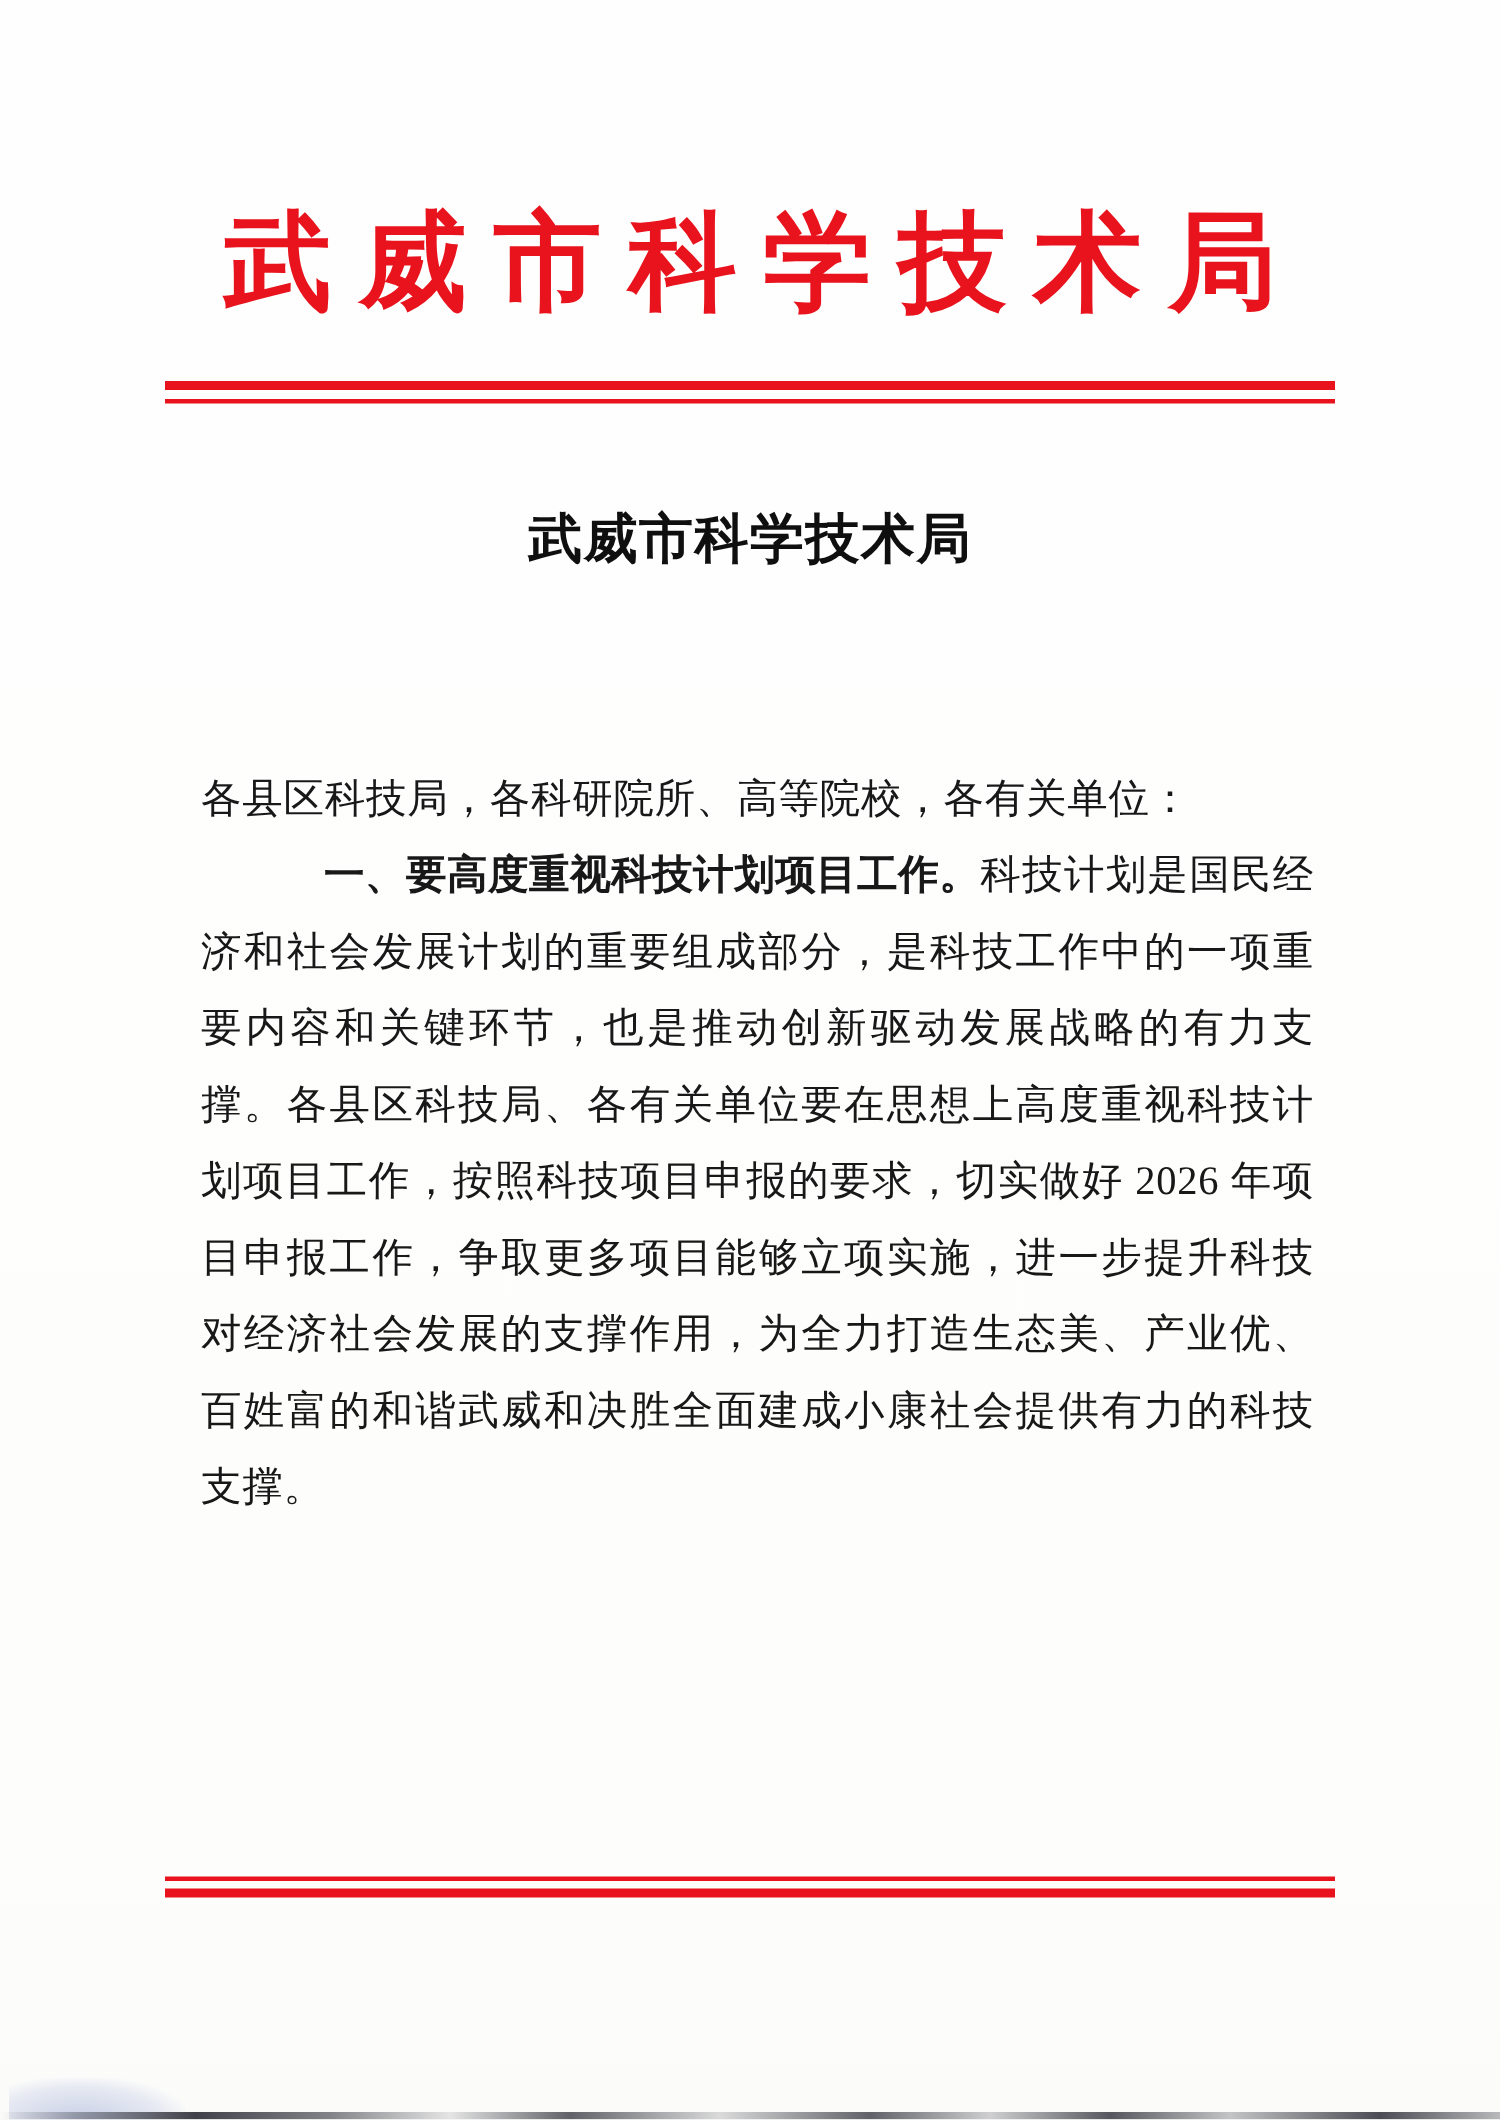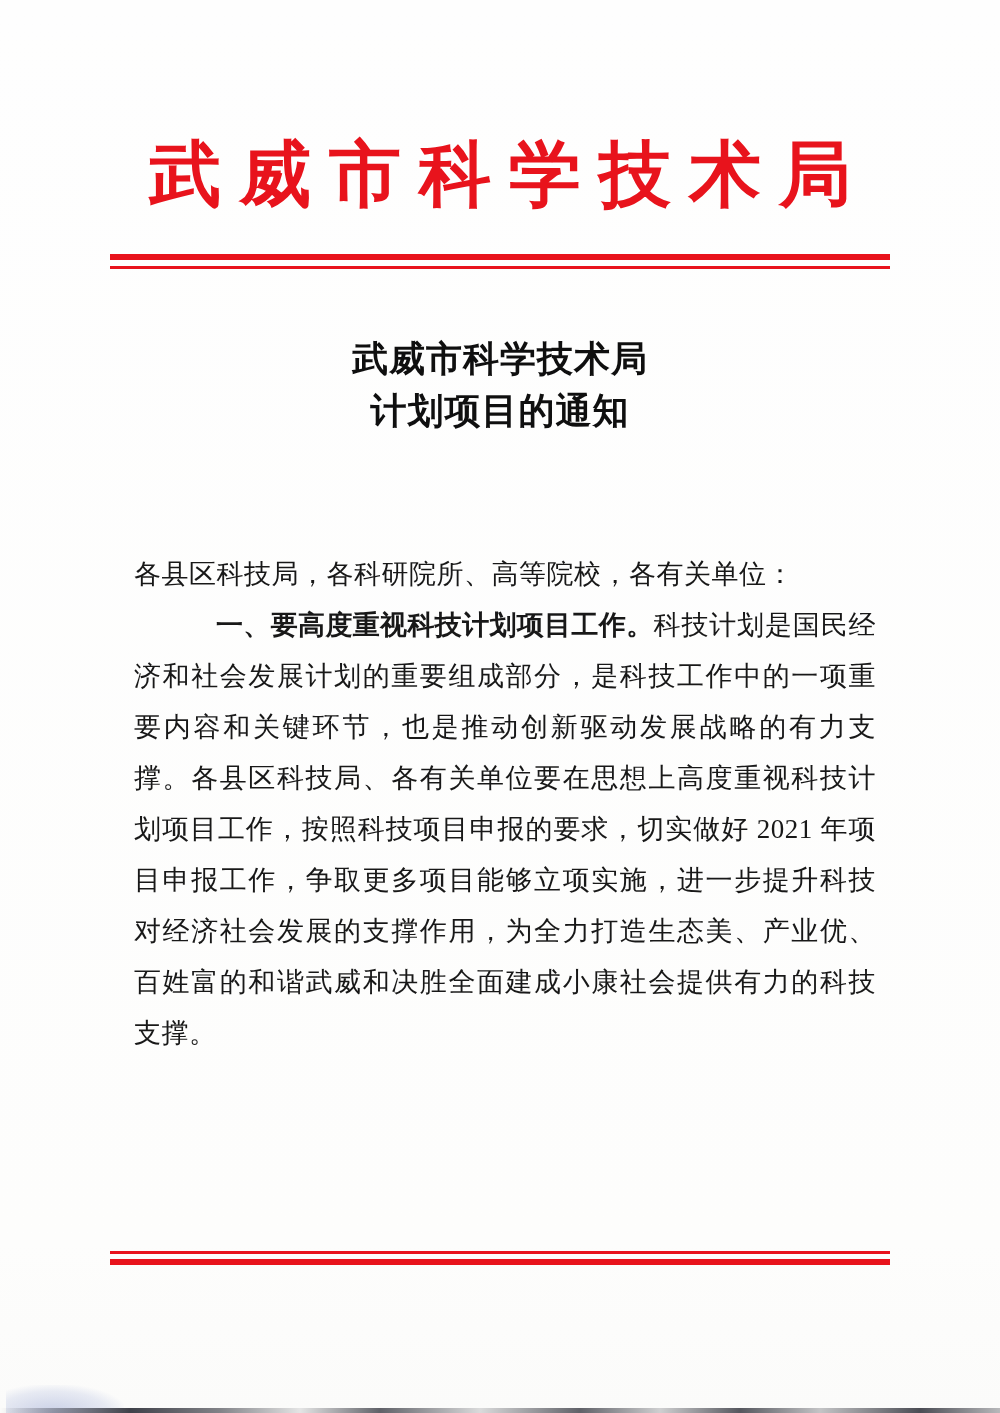--- a/index.html
+++ b/index.html
@@ -61,21 +61,21 @@
     color: #0f0f0f;
     font-size: 36px;
     line-height: 52px;
     font-weight: bold;
     letter-spacing: 1px;
   }
 
   
   .body-text {
     position: absolute;
-    top: 549px;
+    top: 507px;
     left: 134px;
     width: 742px;
     color: #181818;
     font-size: 27px;
     line-height: 51px;
     text-align: justify;
     letter-spacing: 0.5px;
   }
   .body-text p { margin: 0; }
   .body-text .indent { text-indent: 2em; }
@@ -122,26 +122,25 @@
 
   <div class="letterhead">武威市科学技术局</div>
 
   <div class="rule rule-top">
     <div class="bar thick"></div>
     <div class="bar thin"></div>
   </div>
 
   <div class="doc-title">
     <div>武威市科学技术局</div>
-    <div>计划项目的通知</div>
   </div>
 
   <div class="body-text">
     <p>各县区科技局，各科研院所、高等院校，各有关单位：</p>
-    <p class="indent"><span class="bold-lead">一、要高度重视科技计划项目工作。</span><span>科技计划是国民经济和社会发展计划的重要组成部分，是科技工作中的一项重要内容和关键环节，也是推动创新驱动发展战略的有力支撑。各县区科技局、各有关单位要在思想上高度重视科技计划项目工作，按照科技项目申报的要求，切实做好 2021 年项目申报工作，争取更多项目能够立项实施，进一步提升科技对经济社会发展的支撑作用，为全力打造生态美、产业优、百姓富的和谐武威和决胜全面建成小康社会提供有力的科技支撑。</span></p>
+    <p class="indent"><span class="bold-lead">一、要高度重视科技计划项目工作。</span><span>科技计划是国民经济和社会发展计划的重要组成部分，是科技工作中的一项重要内容和关键环节，也是推动创新驱动发展战略的有力支撑。各县区科技局、各有关单位要在思想上高度重视科技计划项目工作，按照科技项目申报的要求，切实做好 2026 年项目申报工作，争取更多项目能够立项实施，进一步提升科技对经济社会发展的支撑作用，为全力打造生态美、产业优、百姓富的和谐武威和决胜全面建成小康社会提供有力的科技支撑。</span></p>
   </div>
 
   <div class="rule rule-bottom">
     <div class="bar thin"></div>
     <div class="bar thick"></div>
   </div>
 
   <div class="scan-smudge-bl"></div>
   <div class="scan-edge-bottom"></div>
 

